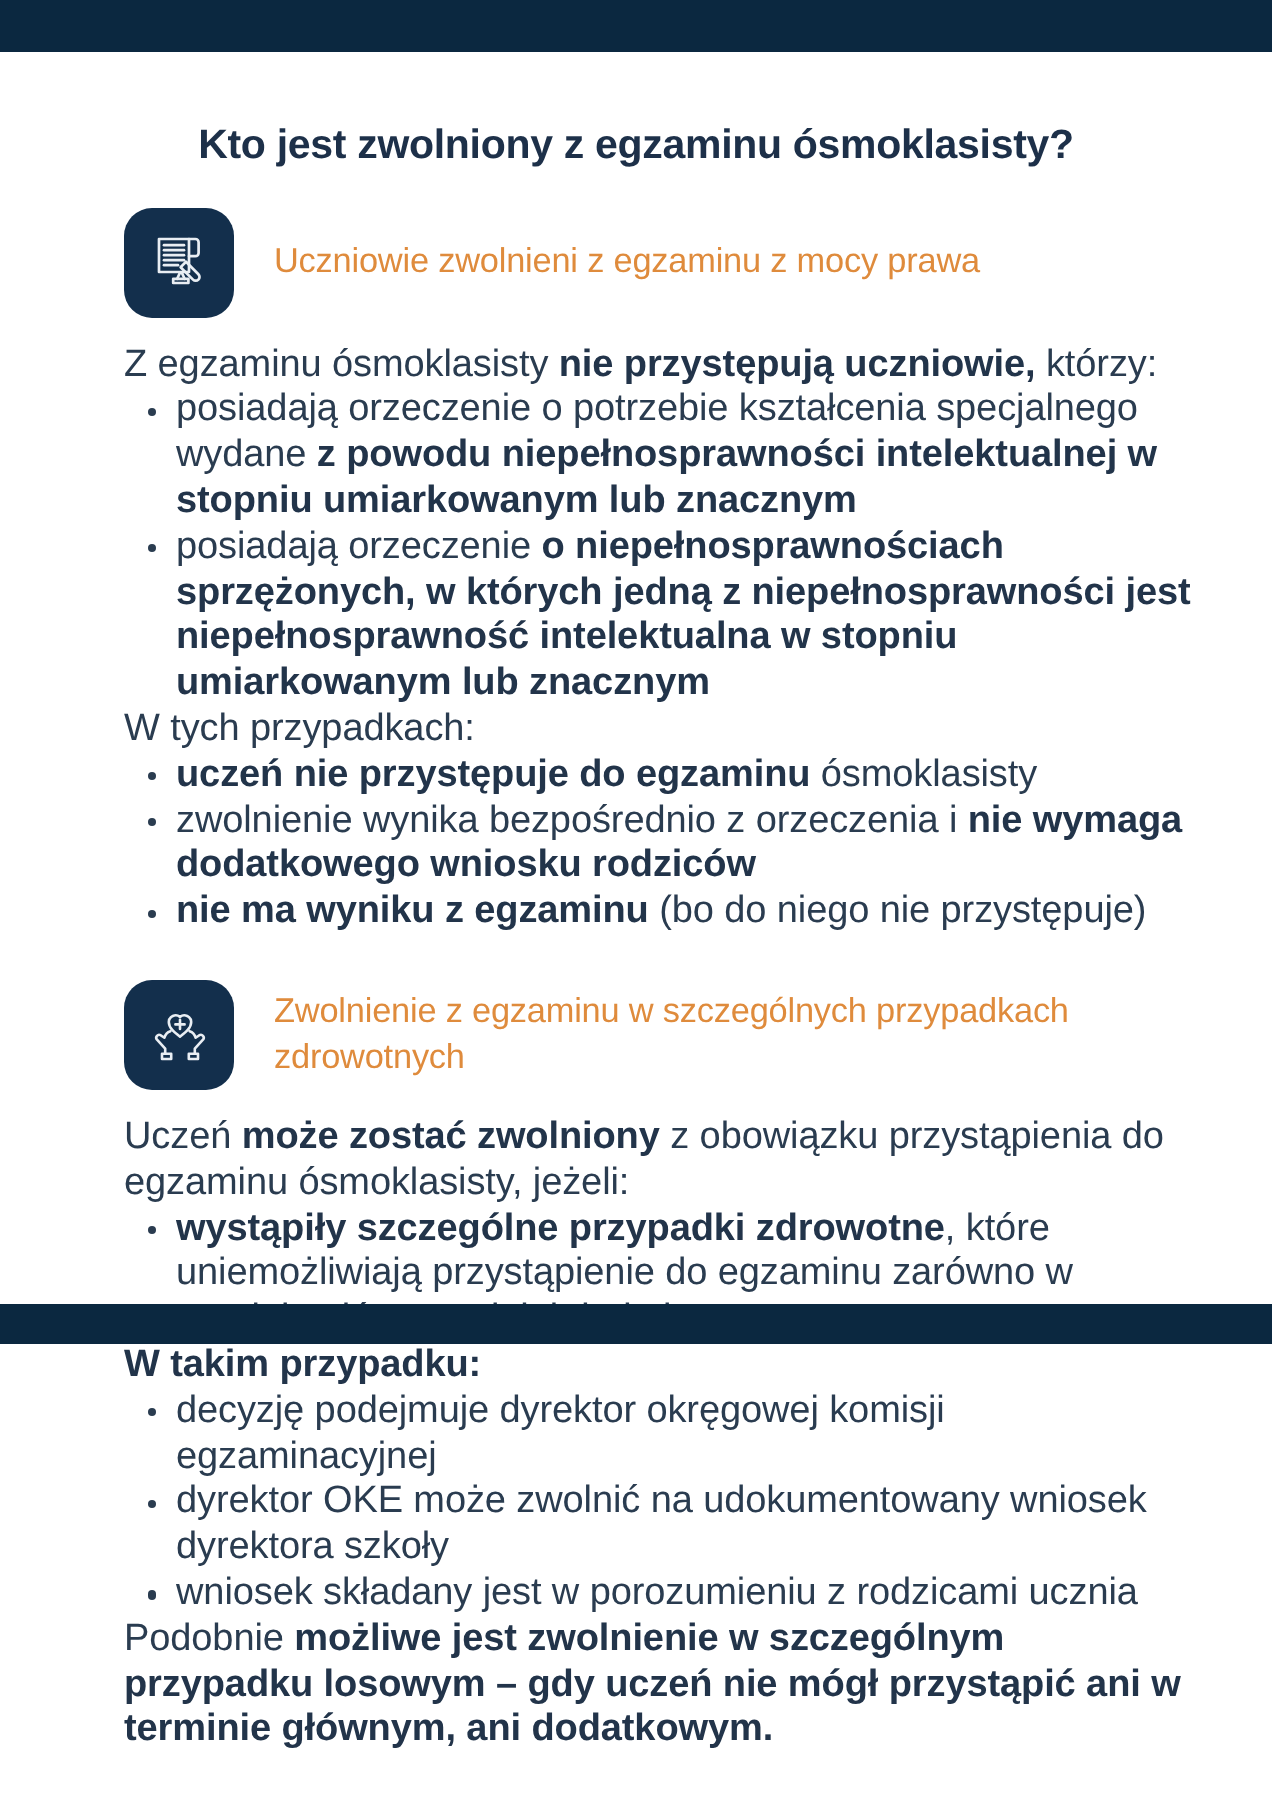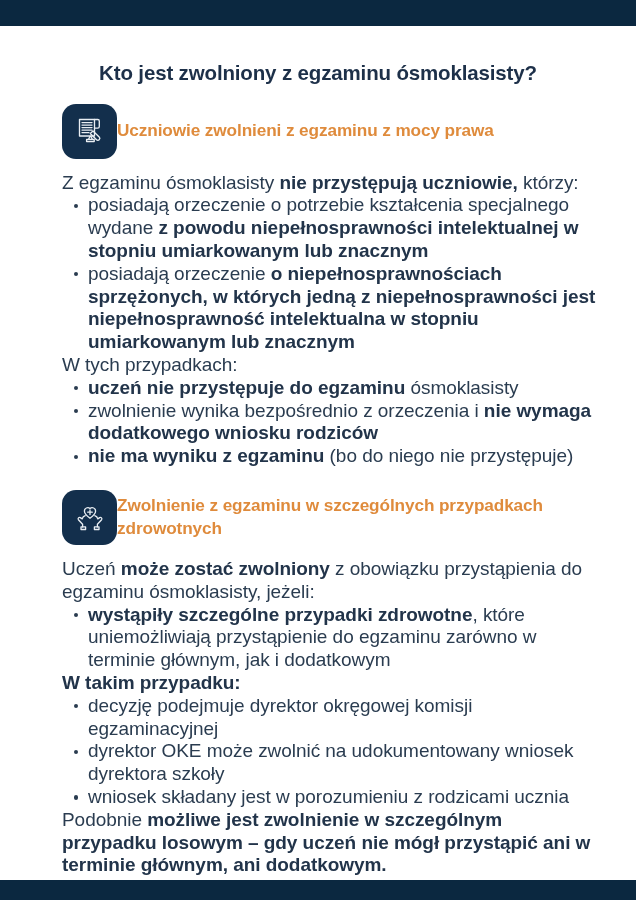--- a/index.html
+++ b/index.html
@@ -9,21 +9,21 @@
   body {
     width: 636px;
     height: 900px;
     background: #ffffff;
     font-family: "Liberation Sans", "DejaVu Sans", sans-serif;
     overflow: hidden;
     position: relative;
   }
   .page {
     width: 636px;
-    height: 900px;
+    height: 672px;
     position: relative;
     display: flex;
     flex-direction: column;
     background: #ffffff;
   }
   .bar-top {
     width: 100%;
     height: 26px;
     background: #0b2840;
     flex: 0 0 auto;
@@ -70,22 +70,23 @@
     background: #132f4c;
     display: flex;
     align-items: center;
     justify-content: center;
     box-sizing: border-box;
   }
   .icon-box svg { display: block; }
   .section-title {
     color: #df8b3c;
     font-size: 17.2px;
-    font-weight: bold;
+    font-weight: normal;
     line-height: 1.38;
+    margin-left: 20px;
     letter-spacing: -0.1px;
   }
   .body-text {
     color: #2a3c50;
     font-size: 19px;
     line-height: 22.8px;
     letter-spacing: -0.05px;
   }
   .body-text p {
     margin: 0;

